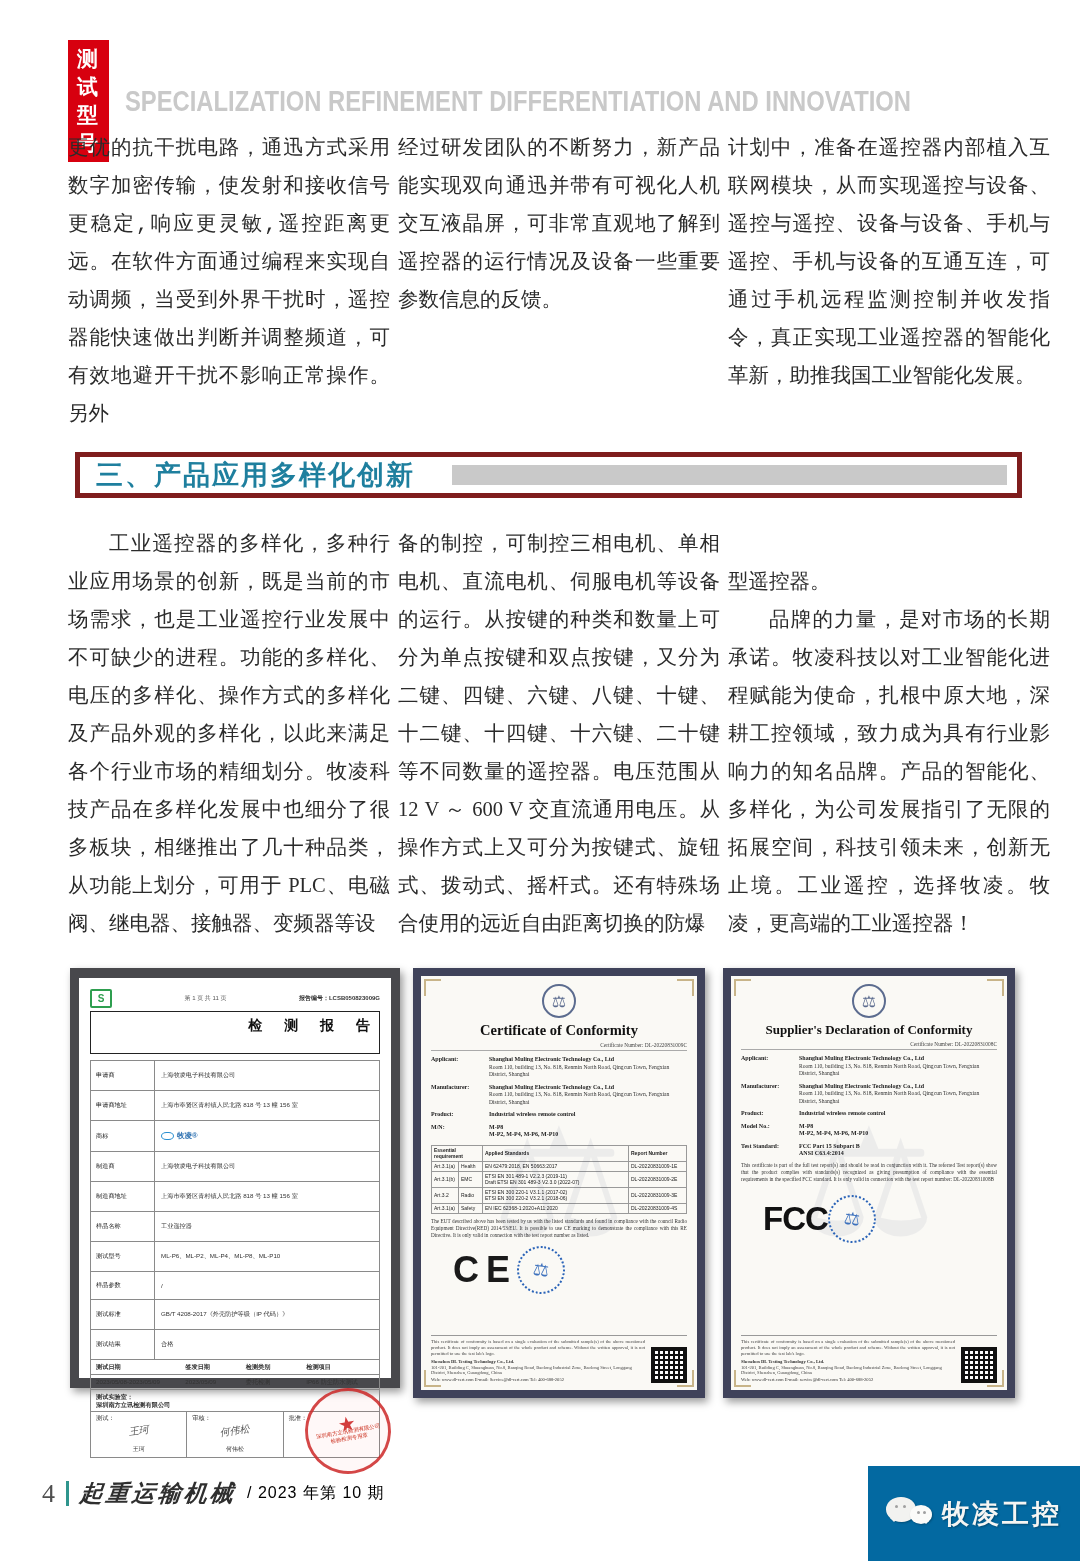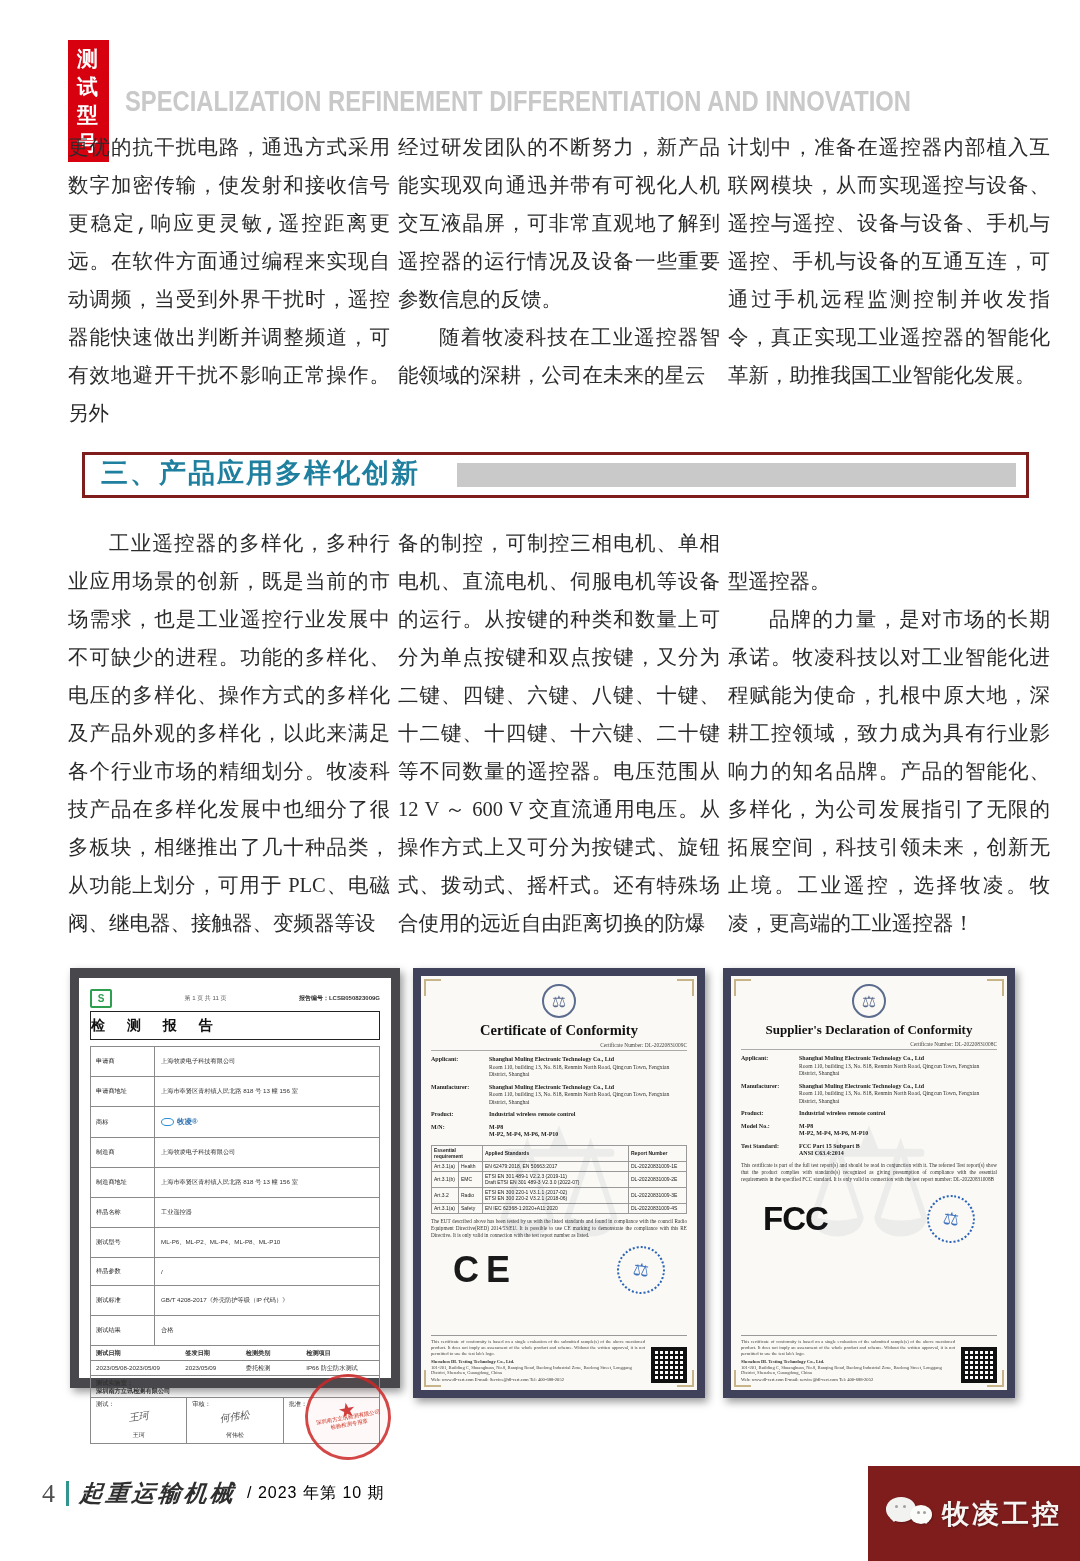--- a/index.html
+++ b/index.html
@@ -18,40 +18,40 @@
   .cols { position:absolute; left:68px; width:982px; display:flex; gap:8px; }
   .col  { width:322px; font-size:20.5px; line-height:38px; text-align:justify;
           color:#2b2b2b; }
   .col p { margin:0; }
   .indent { text-indent:2em; }
   #intro { top:130px; height:290px;font-family:Liberation Mono, monospace; }
   #body2 { top:522px; height:420px;align-items:flex-end; }
 
   
   #sect { position:absolute; left:75px; top:452px; width:947px; height:46px;
-          border:3px solid #7f1d1d; background:#fff;margin-left:7px; }
+          border:5px solid #7f1d1d; background:#fff; }
   #sect .t { position:absolute; left:16px; top:0; height:42px; line-height:42px;
              color:#1e7f9e; font:bold 27px "Liberation Sans", sans-serif; letter-spacing:2px; }
   #sect .bar { position:absolute; left:372px; right:10px; top:8px; bottom:8px; background:#c9c9c9; }
 
   
   .cert { position:absolute; top:968px; box-shadow:3px 4px 8px rgba(0,0,0,.4); }
   .paper { position:absolute; background:#fff; }
 
   
   #cert1 { left:70px; width:330px; height:420px; background:#48484c; }
   #cert1 .paper { inset:10px 9px; padding:9px 11px; font-family:"Liberation Sans", sans-serif; }
   .r1head { display:flex; justify-content:space-between; align-items:center;
             font-size:6px; color:#555; height:22px; }
   .ls-logo { width:22px; height:19px; border:2px solid #2e9e4f; color:#2e9e4f;
              font:bold 10px "Liberation Sans", sans-serif; display:grid; place-items:center;
              border-radius:2px; }
   .r1no { font-weight:bold; color:#333; }
-  .r1title { border:1.5px solid #222; text-align:left; font-weight:bold; font-size:14px;
-             letter-spacing:9px; padding:5px 0 4px; color:#111; margin-top:2px; }
+  .r1title { border:1.5px solid #222; text-align:right; font-weight:bold; font-size:14px;
+             letter-spacing:9px; padding:5px 0 18px; color:#111; margin-top:2px; }
   .rtable { border:1px solid #8a8a8a; border-bottom:none; font-size:6.2px; color:#333; margin-top:6px; }
   .rrow { display:flex; border-bottom:1px solid #8a8a8a; min-height:17px; align-items:center; }
   .rlabel { width:64px; padding:2px 5px; align-self:stretch; display:flex; align-items:center;
             border-right:1px solid #8a8a8a; color:#222; }
   .rval { flex:1; padding:10px 6px; }
   .ml-ico { display:inline-block; width:13px; height:8px; border:1.5px solid #2a8fd0;
             border-radius:50%/60%; margin-right:3px; vertical-align:middle; }
   .drow { display:flex; border-bottom:1px solid #8a8a8a; }
   .dcell { padding:2.5px 5px; }
   .dc0{width:31%;} .dc1{width:21%;} .dc2{width:21%;} .dc3{width:27%;}
@@ -90,21 +90,21 @@
   .f-row { display:flex; margin-top:5px; font-size:6px; line-height:7.5px; }
   .f-label { width:58px; font-weight:bold; flex-shrink:0; }
   .f-name { font-weight:bold; }
   .f-addr { font-weight:normal; font-size:5.6px; color:#333; }
   .ce-table { width:100%; border-collapse:collapse; font-size:5px; margin-top:6px;
               font-family:"Liberation Sans", sans-serif; line-height:6px; }
   .ce-table th, .ce-table td { border:1px solid #999; padding:1.5px 2px; text-align:left; }
   .ce-table th { font-weight:bold; color:#222; }
   .std { white-space:pre-line; }
   .statement { font-size:5.2px; line-height:7px; text-align:justify; margin-top:4px; color:#333; }
-  .marks { display:flex; align-items:center; justify-content:space-between;
+  .marks { display:flex; align-items:center; justify-content:flex-start;
            margin-top:7px; padding:0 22px; }
   .ce-mark { font:bold 36px "Liberation Sans", sans-serif; letter-spacing:7px; color:#1a1a1a; }
   .fcc-mark { font:bold 33px "Liberation Sans", sans-serif; letter-spacing:-1px; color:#111; }
   .stamp-blue { width:48px; height:48px; border-radius:50%; border:2px dotted #2b64b8;
                 color:#2b64b8; display:grid; place-items:center; transform:rotate(8deg); }
   .stamp-blue::before { content:"⚖"; font-size:18px; color:#2b64b8; opacity:.9; }
   .coc-footer { position:absolute; left:10px; right:10px; bottom:7px; border-top:1px solid #999;
                 padding-top:3px; font-size:4.6px; line-height:5.8px; color:#333; padding-right:42px; }
   .fnote { text-align:justify; color:#444; }
   .fcompany { margin-top:2px; font-weight:bold; }
@@ -116,21 +116,21 @@
         border:2px solid #111; }
 
   
   .pfoot { position:absolute; left:42px; top:1478px; display:flex; align-items:center; gap:11px; }
   .pnum { font:26px "Liberation Serif", serif; color:#4f4f4f; }
   .fbar { width:3px; height:25px; background:#2f958d; }
   .mag { font-style:italic; font-weight:bold; font-size:23px; color:#2f2f2f; letter-spacing:3px;
          transform:skewX(-6deg); }
   .issue { font:16px "Liberation Sans", sans-serif; color:#000000; letter-spacing:1px; }
   .brandbox { position:absolute; left:868px; top:1466px; width:212px; height:95px;
-              background:#7f1d1d; display:flex; align-items:center; justify-content:center; gap:10px; }
+              background:#0369a1; display:flex; align-items:center; justify-content:center; gap:10px; }
   .wechat { position:relative; width:46px; height:38px; }
   .bub1 { position:absolute; left:0; top:2px; width:30px; height:25px; background:#f2f2f0;
           border-radius:50% 50% 48% 52%; box-shadow:1px 1px 2px rgba(0,0,0,.25); }
   .bub1::after { content:""; position:absolute; left:4px; bottom:-4px; border:4px solid transparent;
                  border-top-color:#f2f2f0; }
   .bub2 { position:absolute; right:0; top:10px; width:22px; height:19px; background:#fbfbf9;
           border-radius:50%; box-shadow:1px 1px 2px rgba(0,0,0,.25); }
   .bub2::after { content:""; position:absolute; right:3px; bottom:-3px; border:3px solid transparent;
                  border-top-color:#fbfbf9; }
   .eye1,.eye2 { position:absolute; width:3px; height:3px; border-radius:50%; background:#a0a0a0; }
@@ -146,21 +146,20 @@
     <span class="badge">测试型号</span>
     <span class="mast-title">SPECIALIZATION REFINEMENT DIFFERENTIATION AND INNOVATION</span>
   </div>
 
   <div class="cols" id="intro">
     <div class="col">
       <p>更优的抗干扰电路，通迅方式采用数字加密传输，使发射和接收信号更稳定,响应更灵敏,遥控距离更远。在软件方面通过编程来实现自动调频，当受到外界干扰时，遥控器能快速做出判断并调整频道，可有效地避开干扰不影响正常操作。另外</p>
     </div>
     <div class="col">
       <p>经过研发团队的不断努力，新产品能实现双向通迅并带有可视化人机交互液晶屏，可非常直观地了解到遥控器的运行情况及设备一些重要参数信息的反馈。</p>
-      <p class="indent">随着牧凌科技在工业遥控器智能领域的深耕，公司在未来的星云</p>
     </div>
     <div class="col">
       <p>计划中，准备在遥控器内部植入互联网模块，从而实现遥控与设备、遥控与遥控、设备与设备、手机与遥控、手机与设备的互通互连，可通过手机远程监测控制并收发指令，真正实现工业遥控器的智能化革新，助推我国工业智能化发展。</p>
     </div>
   </div>
 
   <div id="sect">
     <span class="t">三、产品应用多样化创新</span>
     <span class="bar"></span>
   </div>

